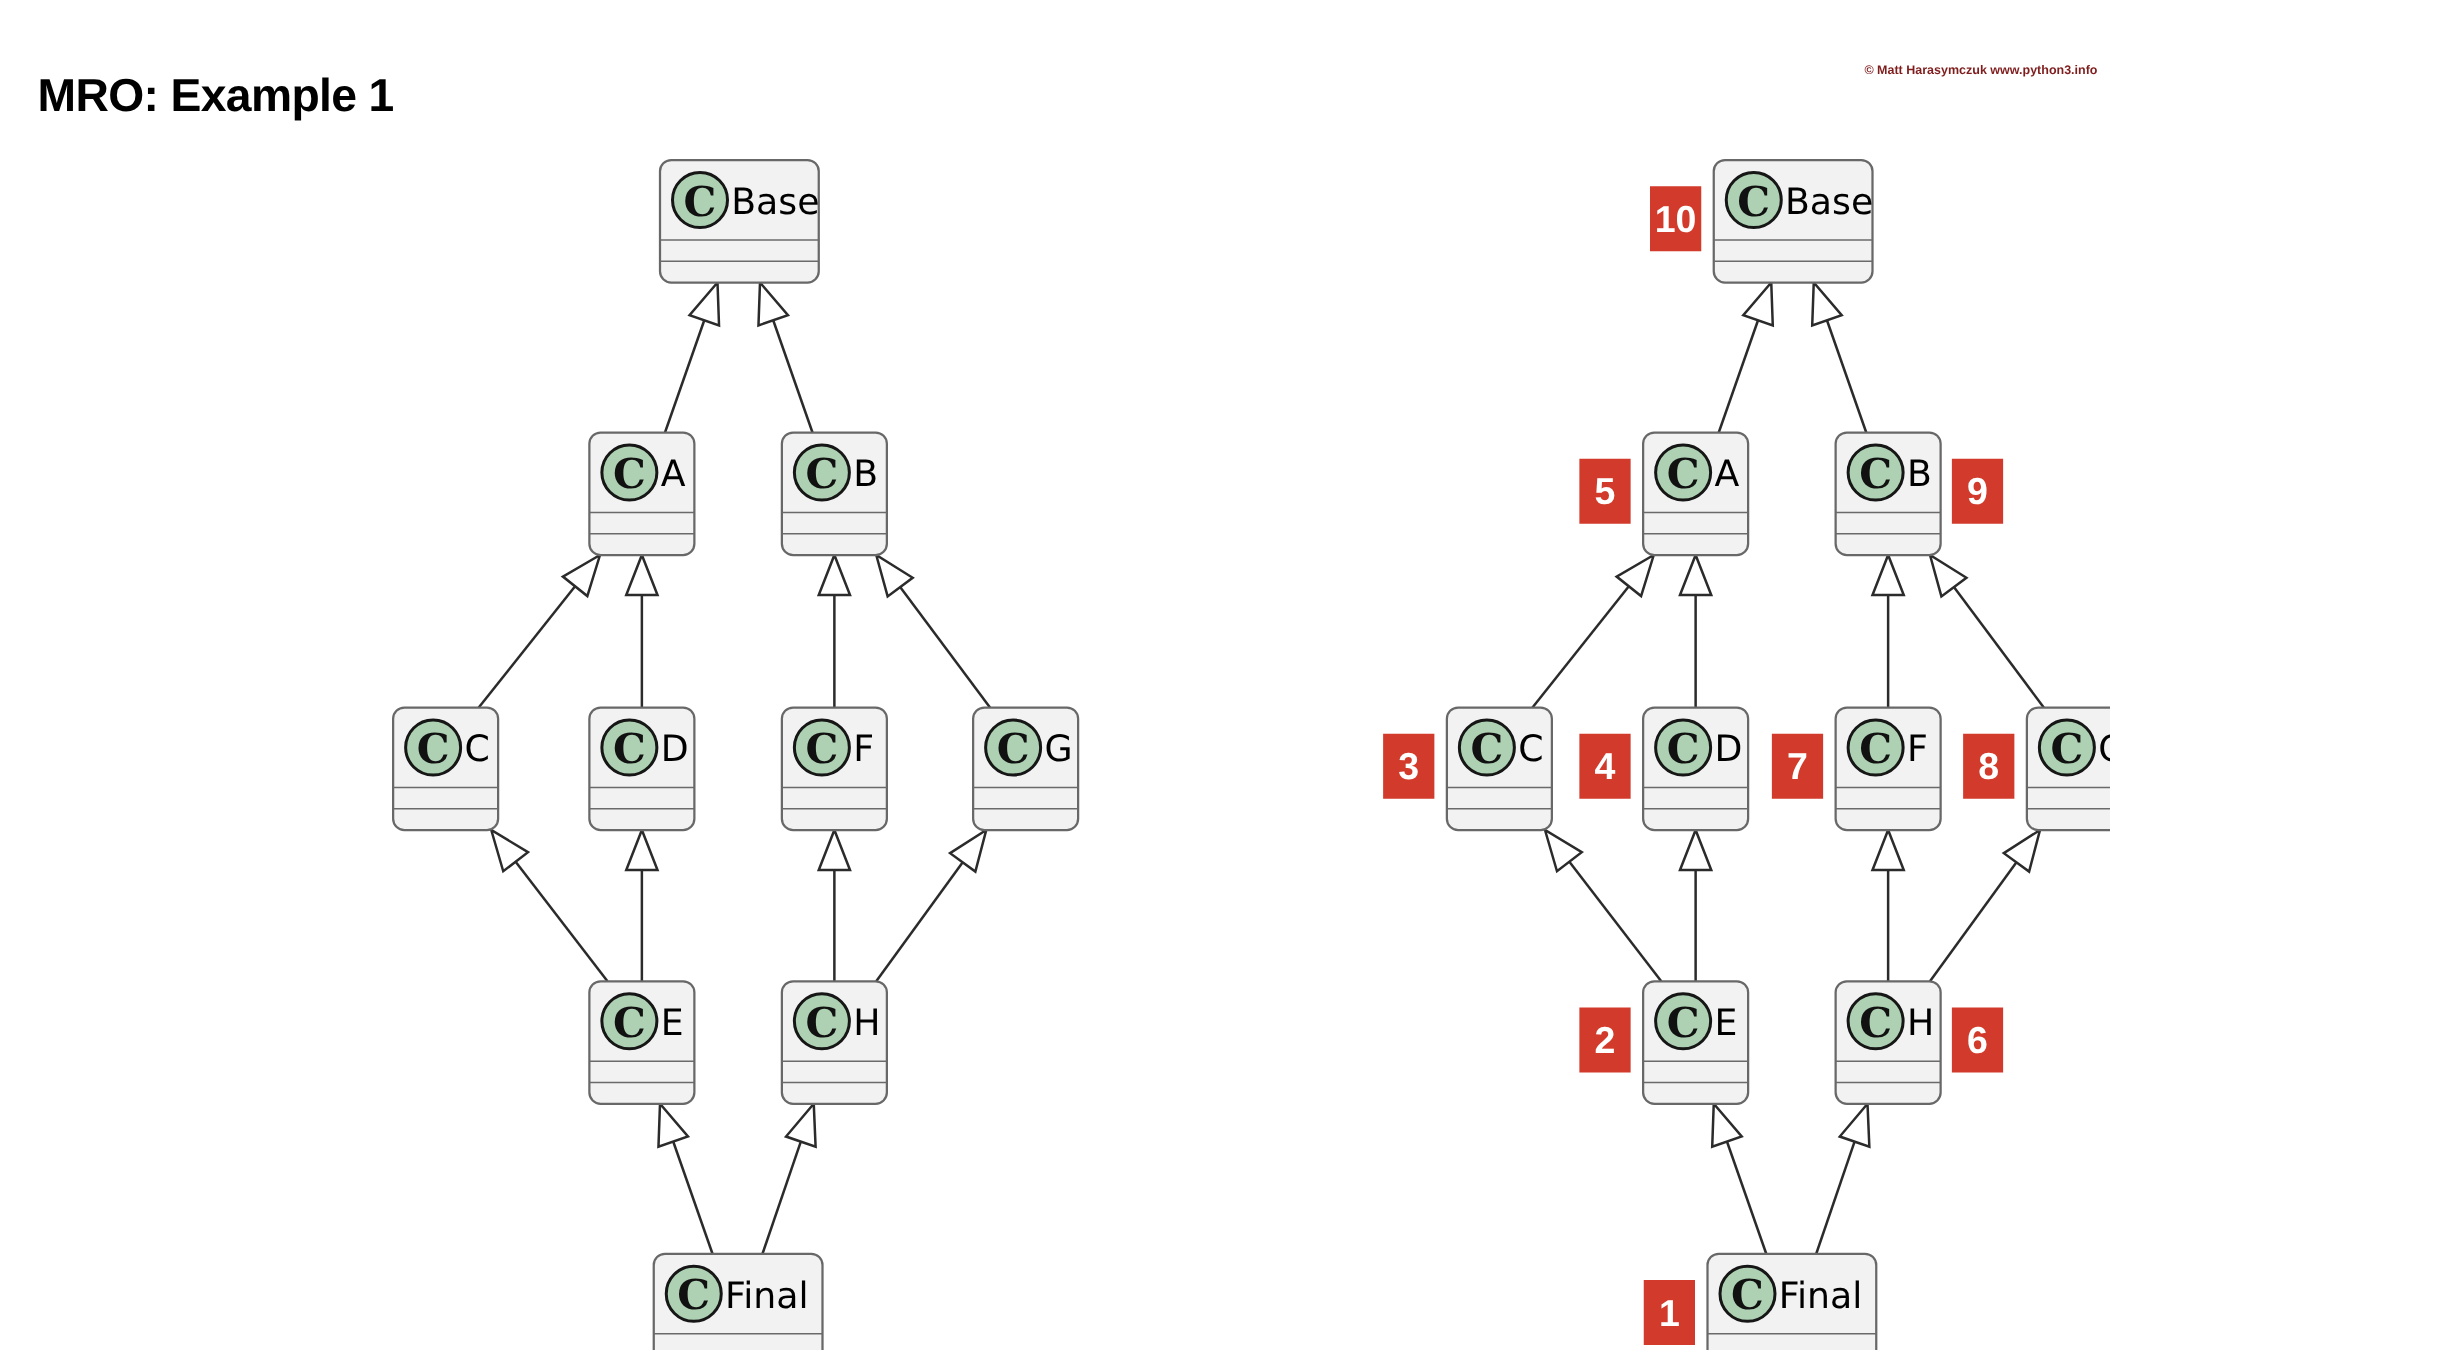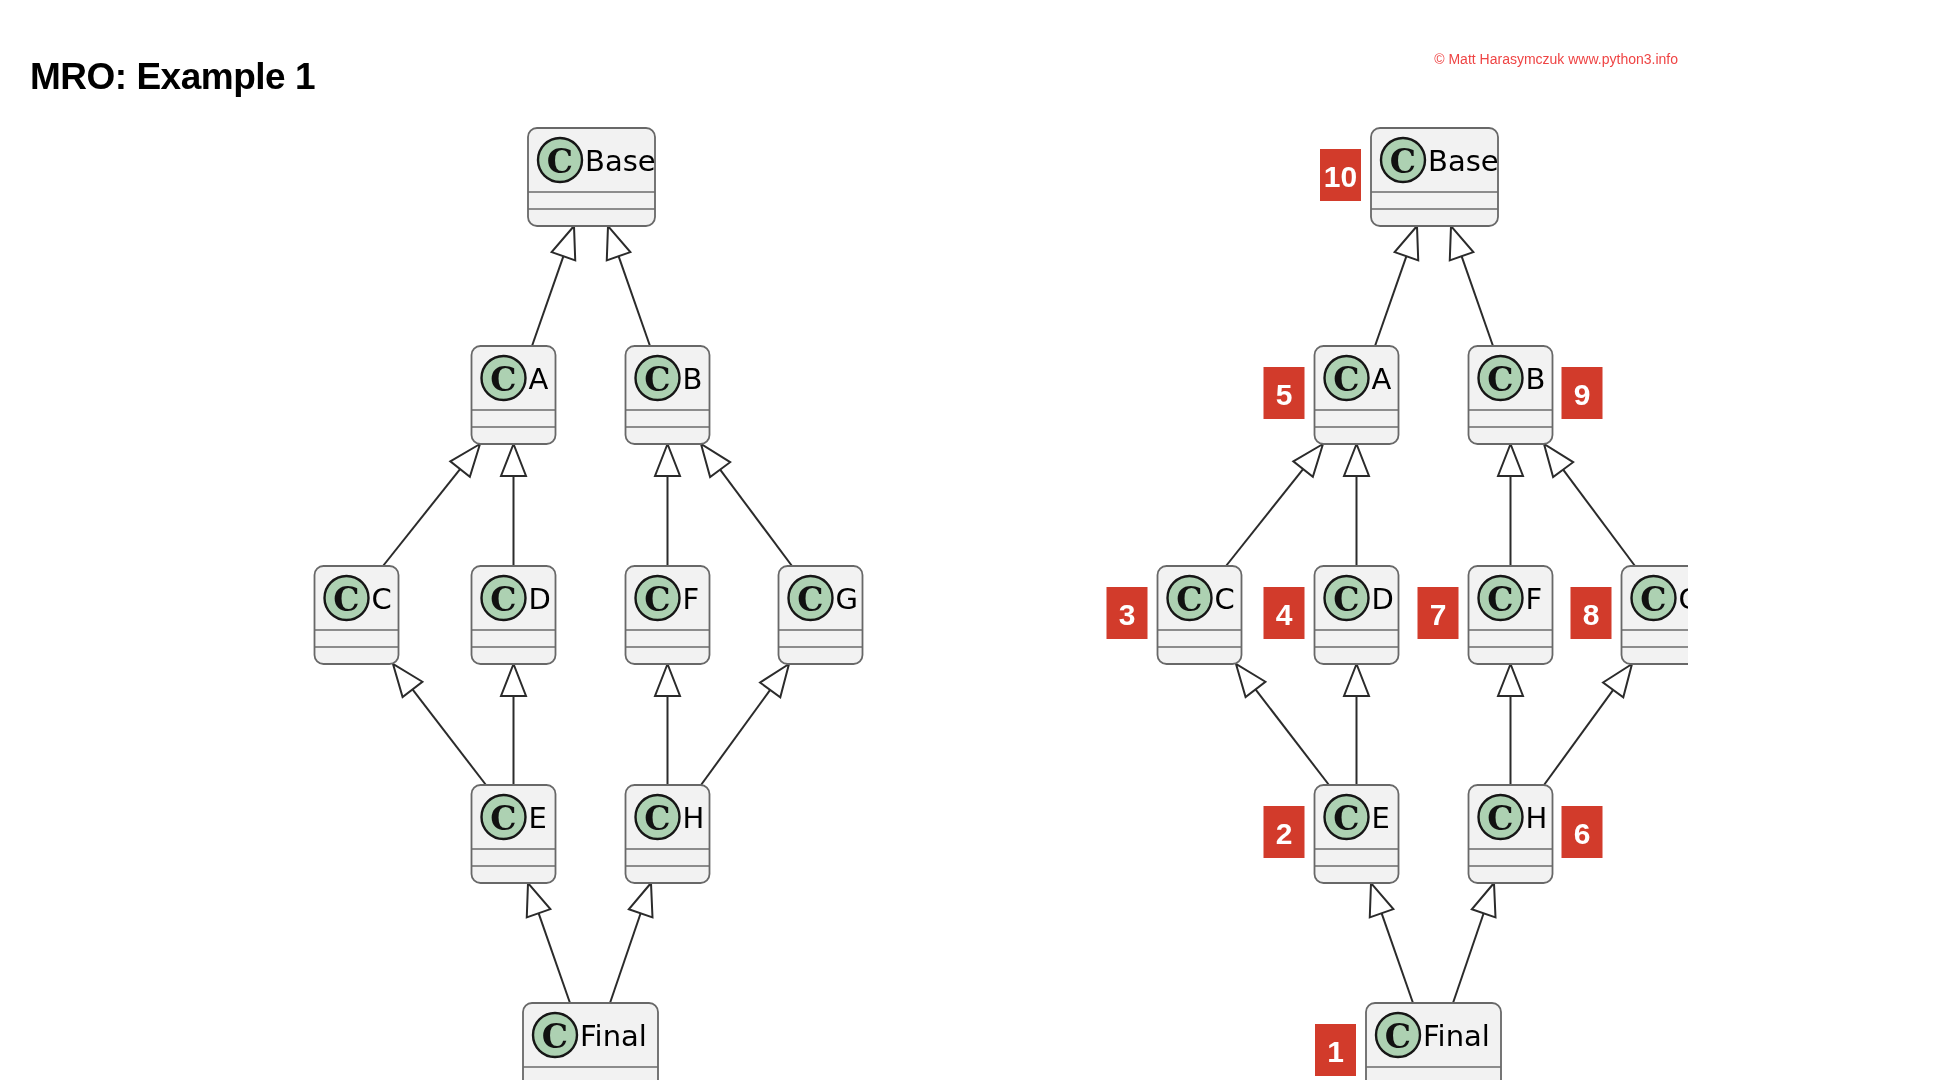--- a/index.html
+++ b/index.html
@@ -18,23 +18,23 @@
     top: 8px;
     font-size: 37px;
     font-weight: bold;
     color: #000000;
     letter-spacing: -0.5px;
   }
   #copyright {
     position: absolute;
     right: 10px;
     top: 3px;
-    font-size: 14px;
-    font-weight: normal;
-    color: #ef4444;
+    font-size: 10px;
+    font-weight: bold;
+    color: #7f1d1d;
   }
   svg { position: absolute; left: 0; top: 0; }
   .node-label {
     font-family: "DejaVu Sans", sans-serif;
     font-size: 29px;
     fill: #000000;
   }
   .icon-letter {
     font-family: "DejaVu Serif", serif;
     font-size: 33px;

